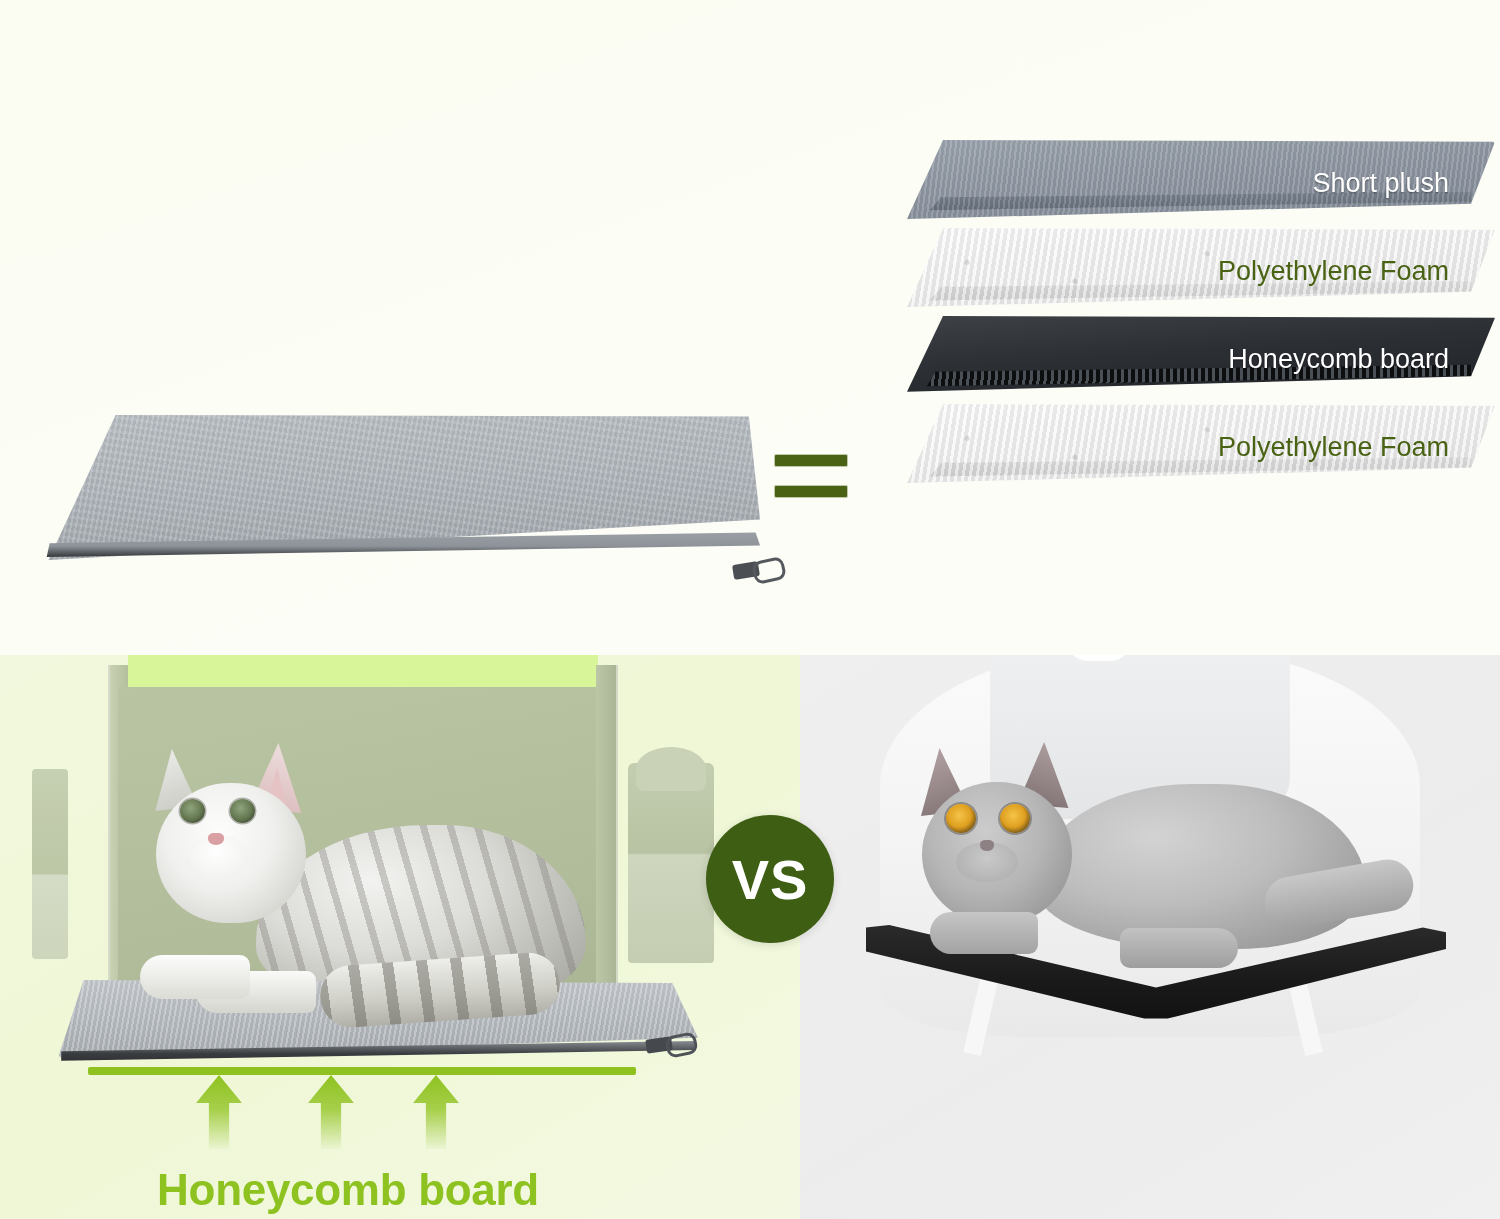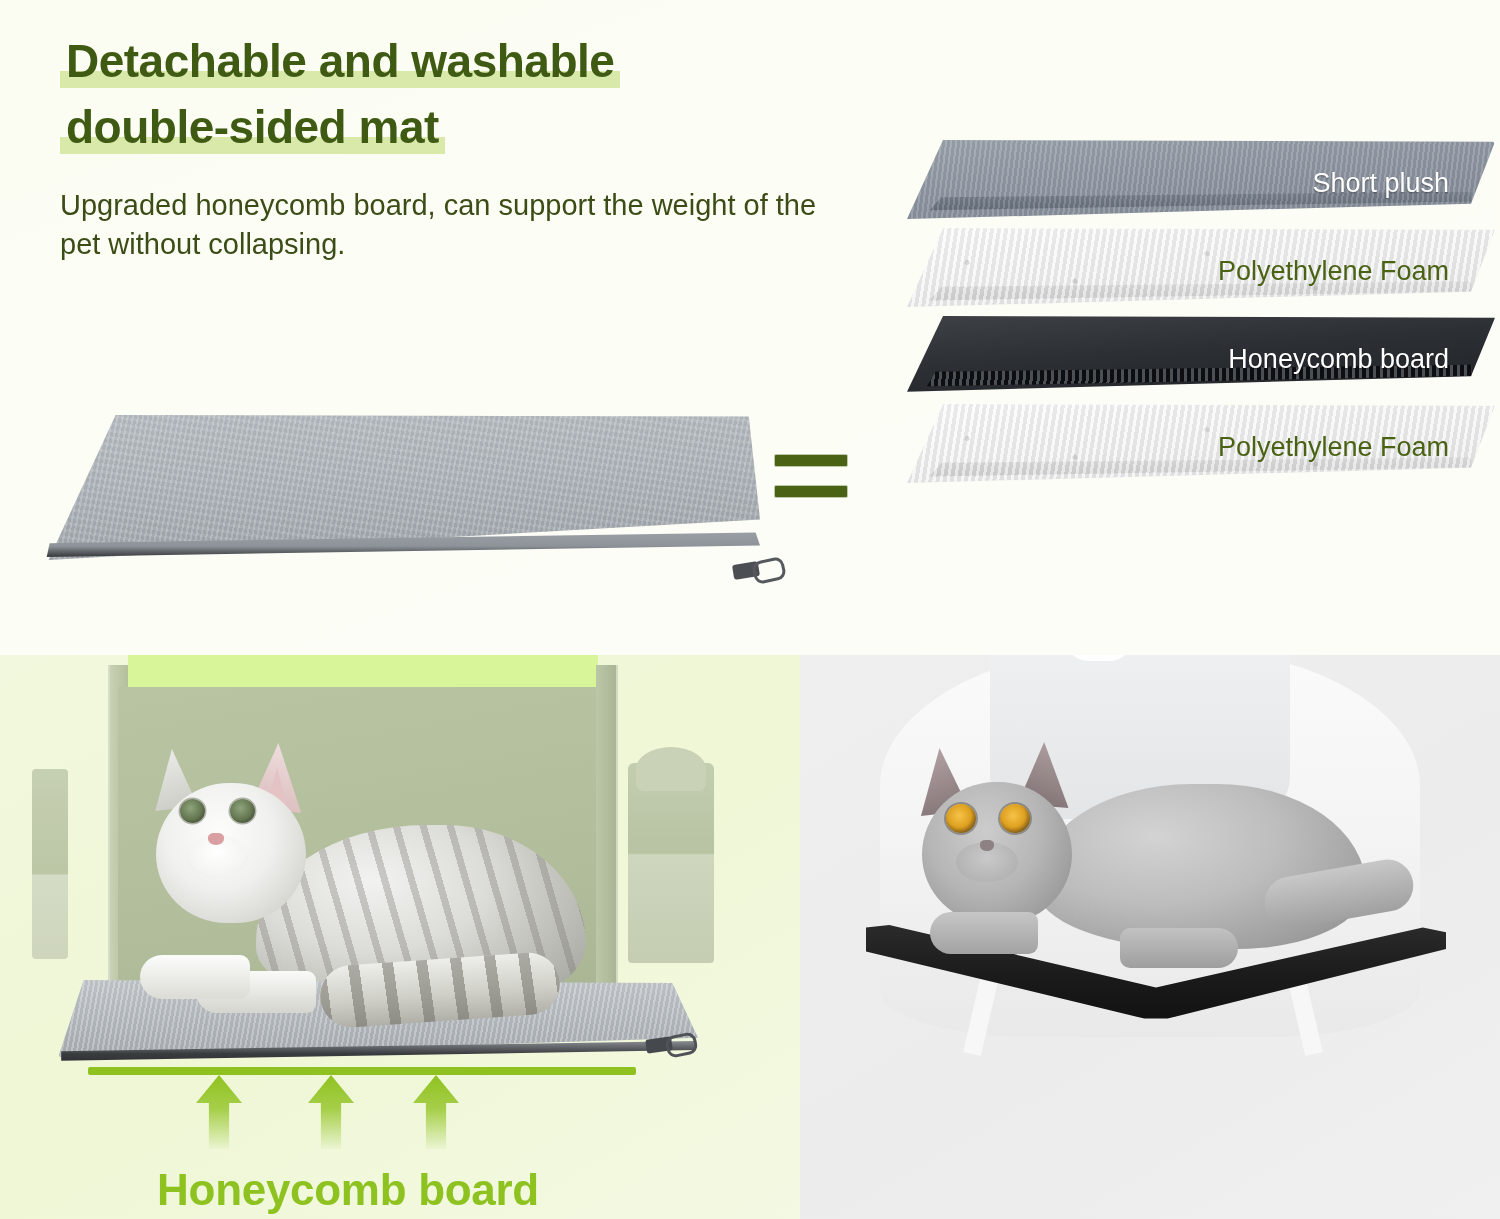--- a/index.html
+++ b/index.html
@@ -418,32 +418,20 @@
     font-size:44px;font-weight:bold;color:#8ec220;letter-spacing:-0.3px;
   }
 </style>
 </head>
 <body>
 
 <div class="page">
 
   <div class="top-section">
 
-    <div class="heading-block">
-      <div class="headline-line">
-        <span class="hl-bar"></span>
-        <span class="hl-txt">Detachable and washable</span>
-      </div>
-      <br>
-      <div class="headline-line">
-        <span class="hl-bar"></span>
-        <span class="hl-txt">double-sided mat</span>
-      </div>
-      <div class="subtext">Upgraded honeycomb board, can support the weight of the pet without collapsing.</div>
-    </div>
 
     <div class="mat-hero">
       <div class="mat-top">
         <div class="mat-shape"></div>
         <div class="mat-texture"></div>
         <div class="mat-edge"></div>
         <div class="mat-zip">
           <span class="zp-body"></span>
           <span class="zp-ring"></span>
         </div>
@@ -559,14 +547,15 @@
       <div class="cr-ear-r"></div>
       <div class="cr-head"></div>
       <div class="cr-muzzle"></div>
       <div class="cr-eye-l"></div>
       <div class="cr-eye-r"></div>
       <div class="cr-nose"></div>
       <div class="cr-paw1"></div>
     </div>
   </div>
 
+  <div class="vs-badge">VS</div>
 
 </div>
 
 </body></html>

